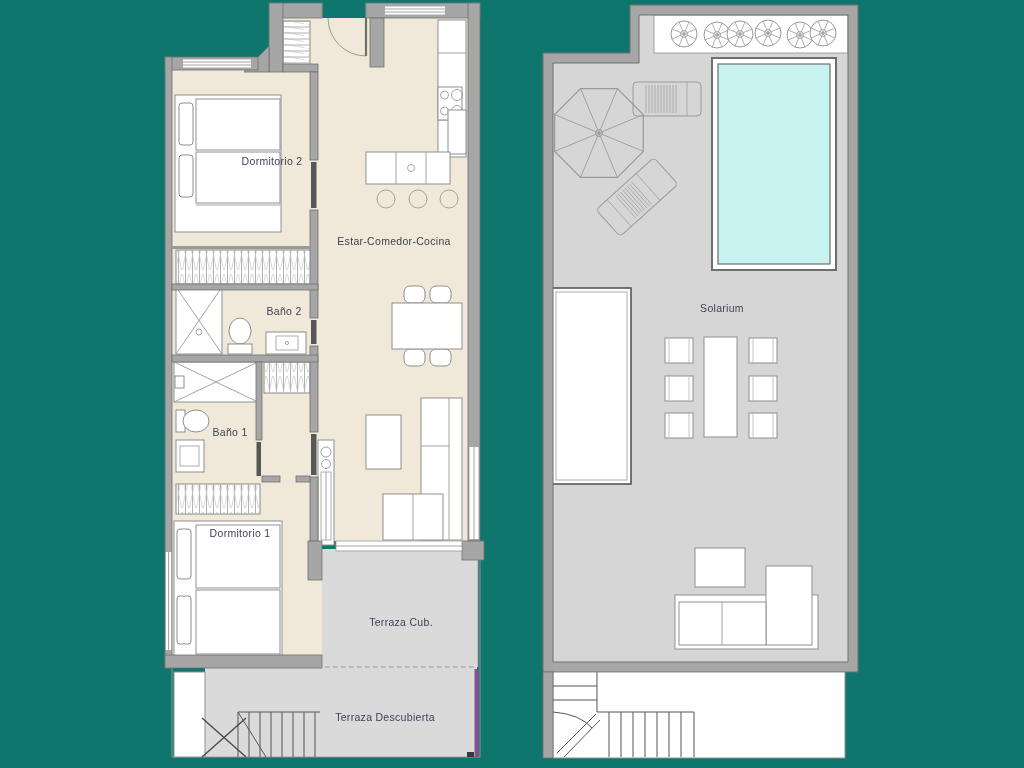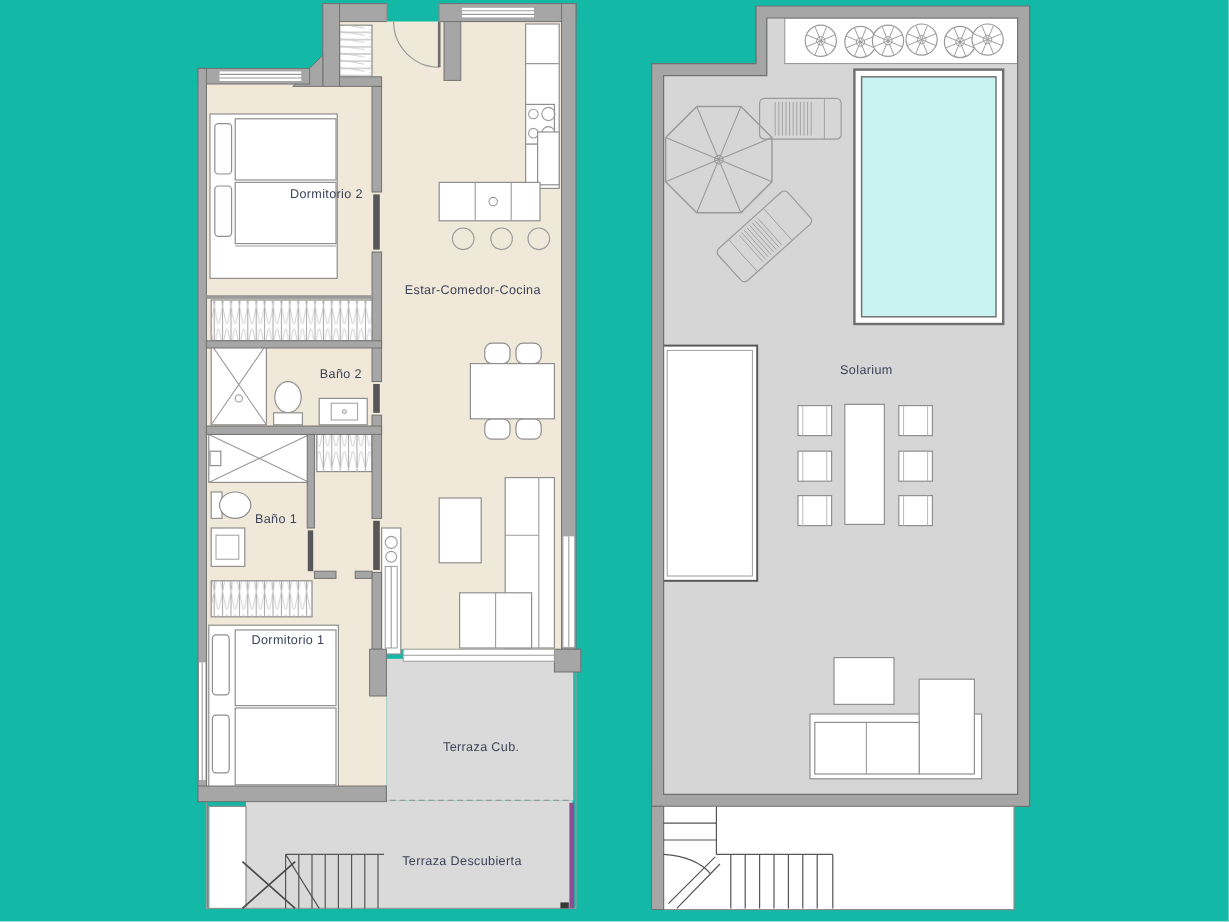--- a/index.html
+++ b/index.html
@@ -1,16 +1,16 @@
 <!DOCTYPE html>
 <html><head>
 <meta charset="utf-8">
 <style>
   html,body{margin:0;padding:0;background:#ffffff;}
-  .canvas{position:relative;width:1024px;height:768px;background:#14b8a6;overflow:hidden;
+  .canvas{position:relative;width:1024px;height:768px;background:#0f766e;overflow:hidden;
           font-family:"Liberation Sans", sans-serif;}
   svg text{font-family:"Liberation Sans", sans-serif;fill:#3d4357;letter-spacing:.3px;}
   .lbl{font-size:10.5px;}
   .wall{fill:#a6a6a6;stroke:#707070;stroke-width:.8;}
   .wallp{fill:#a6a6a6;stroke:#707070;stroke-width:1;fill-rule:evenodd;}
   .furn{fill:#ffffff;stroke:#8f8f8f;stroke-width:1;}
   .lines{stroke:#9a9a9a;stroke-width:.9;fill:none;}
   .dk{stroke:#555;stroke-width:1;fill:none;}
   .leaf{fill:#575757;}
 </style>

